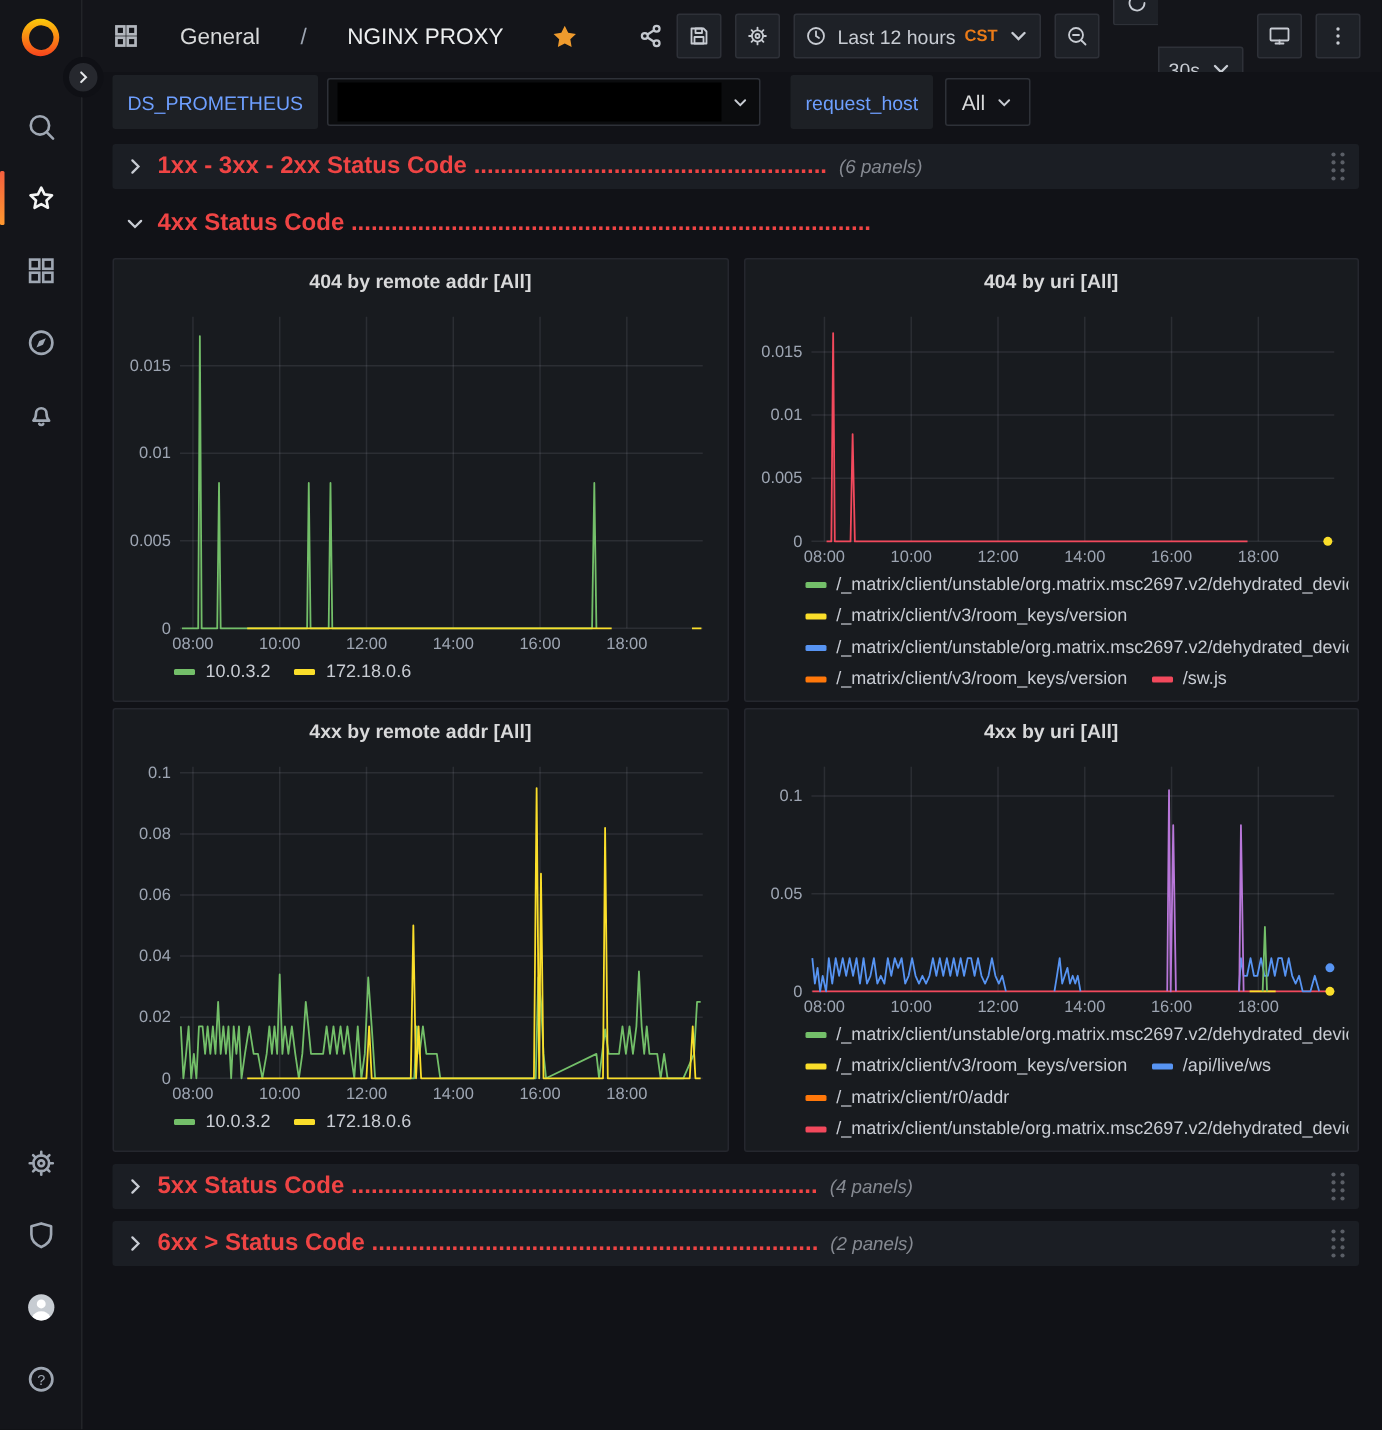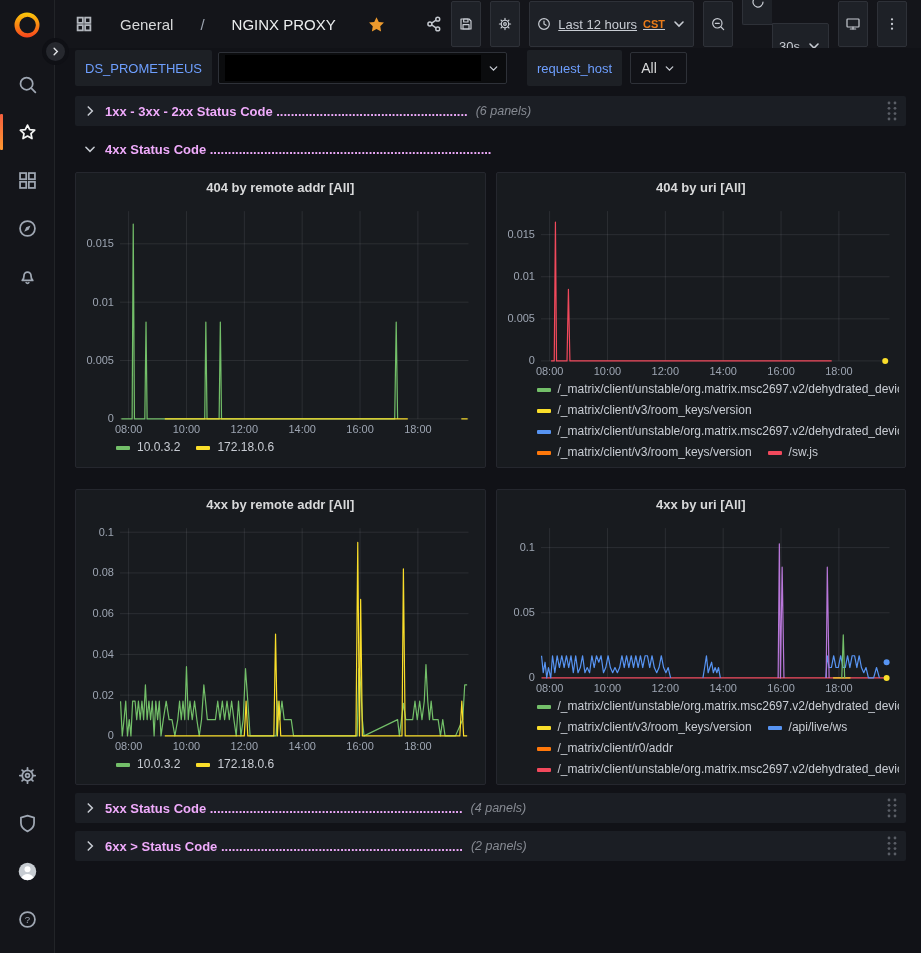--- a/index.html
+++ b/index.html
@@ -27,23 +27,23 @@
 
   .topnav { height:48px; background:#14151a; display:flex; align-items:center; padding:0 14px 0 20px; }
   .breadcrumb { display:flex; align-items:center; gap:27px; font-size:15px; }
   .crumb-icon { color:#b2b6bd; width:18px; height:18px; }
   .crumb-section { color:#d8d9da; cursor:pointer; }
   .crumb-sep { color:#9da5b2; }
   .crumb-title { color:#eceeef; }
   .fav-star { width:19px; height:19px; margin-left:4px; cursor:pointer; }
   .share-icon { width:18px; height:18px; color:#c3c7ce; margin-left:12px; cursor:pointer; }
   .nav-actions { margin-left:auto; display:flex; align-items:center; gap:9px; }
-  .nav-btn { height:46px; min-width:30px; padding:0 6px; background:#1e2127; border:1px solid #2e3138;
+  .nav-btn { height:30px; min-width:30px; padding:0 6px; background:#1e2127; border:1px solid #2e3138;
     border-radius:2px; color:#c8ccd3; display:flex; align-items:center; justify-content:center; gap:6px;
-    font-size:13px; cursor:pointer; white-space:nowrap;text-decoration:underline; }
+    font-size:13px; cursor:pointer; white-space:nowrap; }
   .nav-btn svg { width:16px; height:16px; }
   .tz { color:#eb7b18; font-size:11px; font-weight:bold; }
   .caret { width:11px; height:11px; }
   .btn-group { display:flex; }
   .btn-group .nav-btn:first-child { border-right:none; border-radius:2px 0 0 2px; }
   .btn-group .nav-btn:last-child { border-radius:0 2px 2px 0;margin-top:44px; }
 
   .submenu { height:40px; display:flex; align-items:center; gap:6px; padding:0 14px 0 20px; background:#111217; }
   .pill { height:36px; display:flex; align-items:center; padding:10px 10px; background:#1d2025;
     border-radius:2px; font-size:13px; color:#6e9fff; cursor:pointer; }
@@ -54,26 +54,26 @@
   .var-select { height:32px; display:flex; align-items:center; padding:0 10px; border:1px solid #2e3138;
     border-radius:2px; font-size:14px; color:#d8d9da; cursor:pointer; margin-left:2px; }
   .spacer8 { width:8px; }
 
   
   .dashboard { flex:1; padding:8px 15px 0 20px; overflow:hidden; }
   .dash-row { height:30px; display:flex; align-items:center; gap:8px; padding:0 6px 0 8px;
     margin-bottom:8px; cursor:pointer; }
   .dash-row.collapsed { background:#1b1e24; border-radius:2px; }
   .row-chevron { width:14px; height:14px; color:#c8ccd3; flex:0 0 auto; }
-  .row-title { font-size:13px; font-weight:bold; color:#f0abfc; white-space:nowrap; overflow:hidden;
+  .row-title { font-size:16px; font-weight:bold; color:#ef4444; white-space:nowrap; overflow:hidden;
     text-overflow:clip; max-width:560px; }
   .row-count { font-size:12.5px; font-style:italic; color:#868a92; white-space:nowrap; }
   .drag-handle { margin-left:auto; color:#5a5e66; width:16px; height:22px; cursor:grab; flex:0 0 auto;}
 
-  .panels-grid { display:grid; grid-template-columns:1fr 1fr; gap:21px 10px; margin-bottom:8px; }
+  .panels-grid { display:grid; grid-template-columns:1fr 1fr; gap:4px 10px; margin-bottom:8px; }
   .panel { height:296px; background:#181b1f; border:1px solid #25272e; border-radius:2px;
     display:flex; flex-direction:column; padding:0 6px 4px; overflow:hidden; }
   .panel-title { height:28px; flex:0 0 28px; display:flex; align-items:center; justify-content:center;
     font-size:13px; font-weight:bold; color:#d8d9da; cursor:pointer; }
   .chart { width:100%; flex:1; min-height:0; }
   .legend { display:flex; flex-wrap:wrap; column-gap:16px; row-gap:4px; padding:2px 4px 0 34px;
     overflow:hidden; align-content:flex-start; }
   .legend.short { flex:0 0 26px; height:26px; }
   .legend.tall { flex:0 0 84px; height:84px; }
   .legend-item { display:flex; align-items:center; gap:7px; font-size:12px; color:#c8ccd3;

